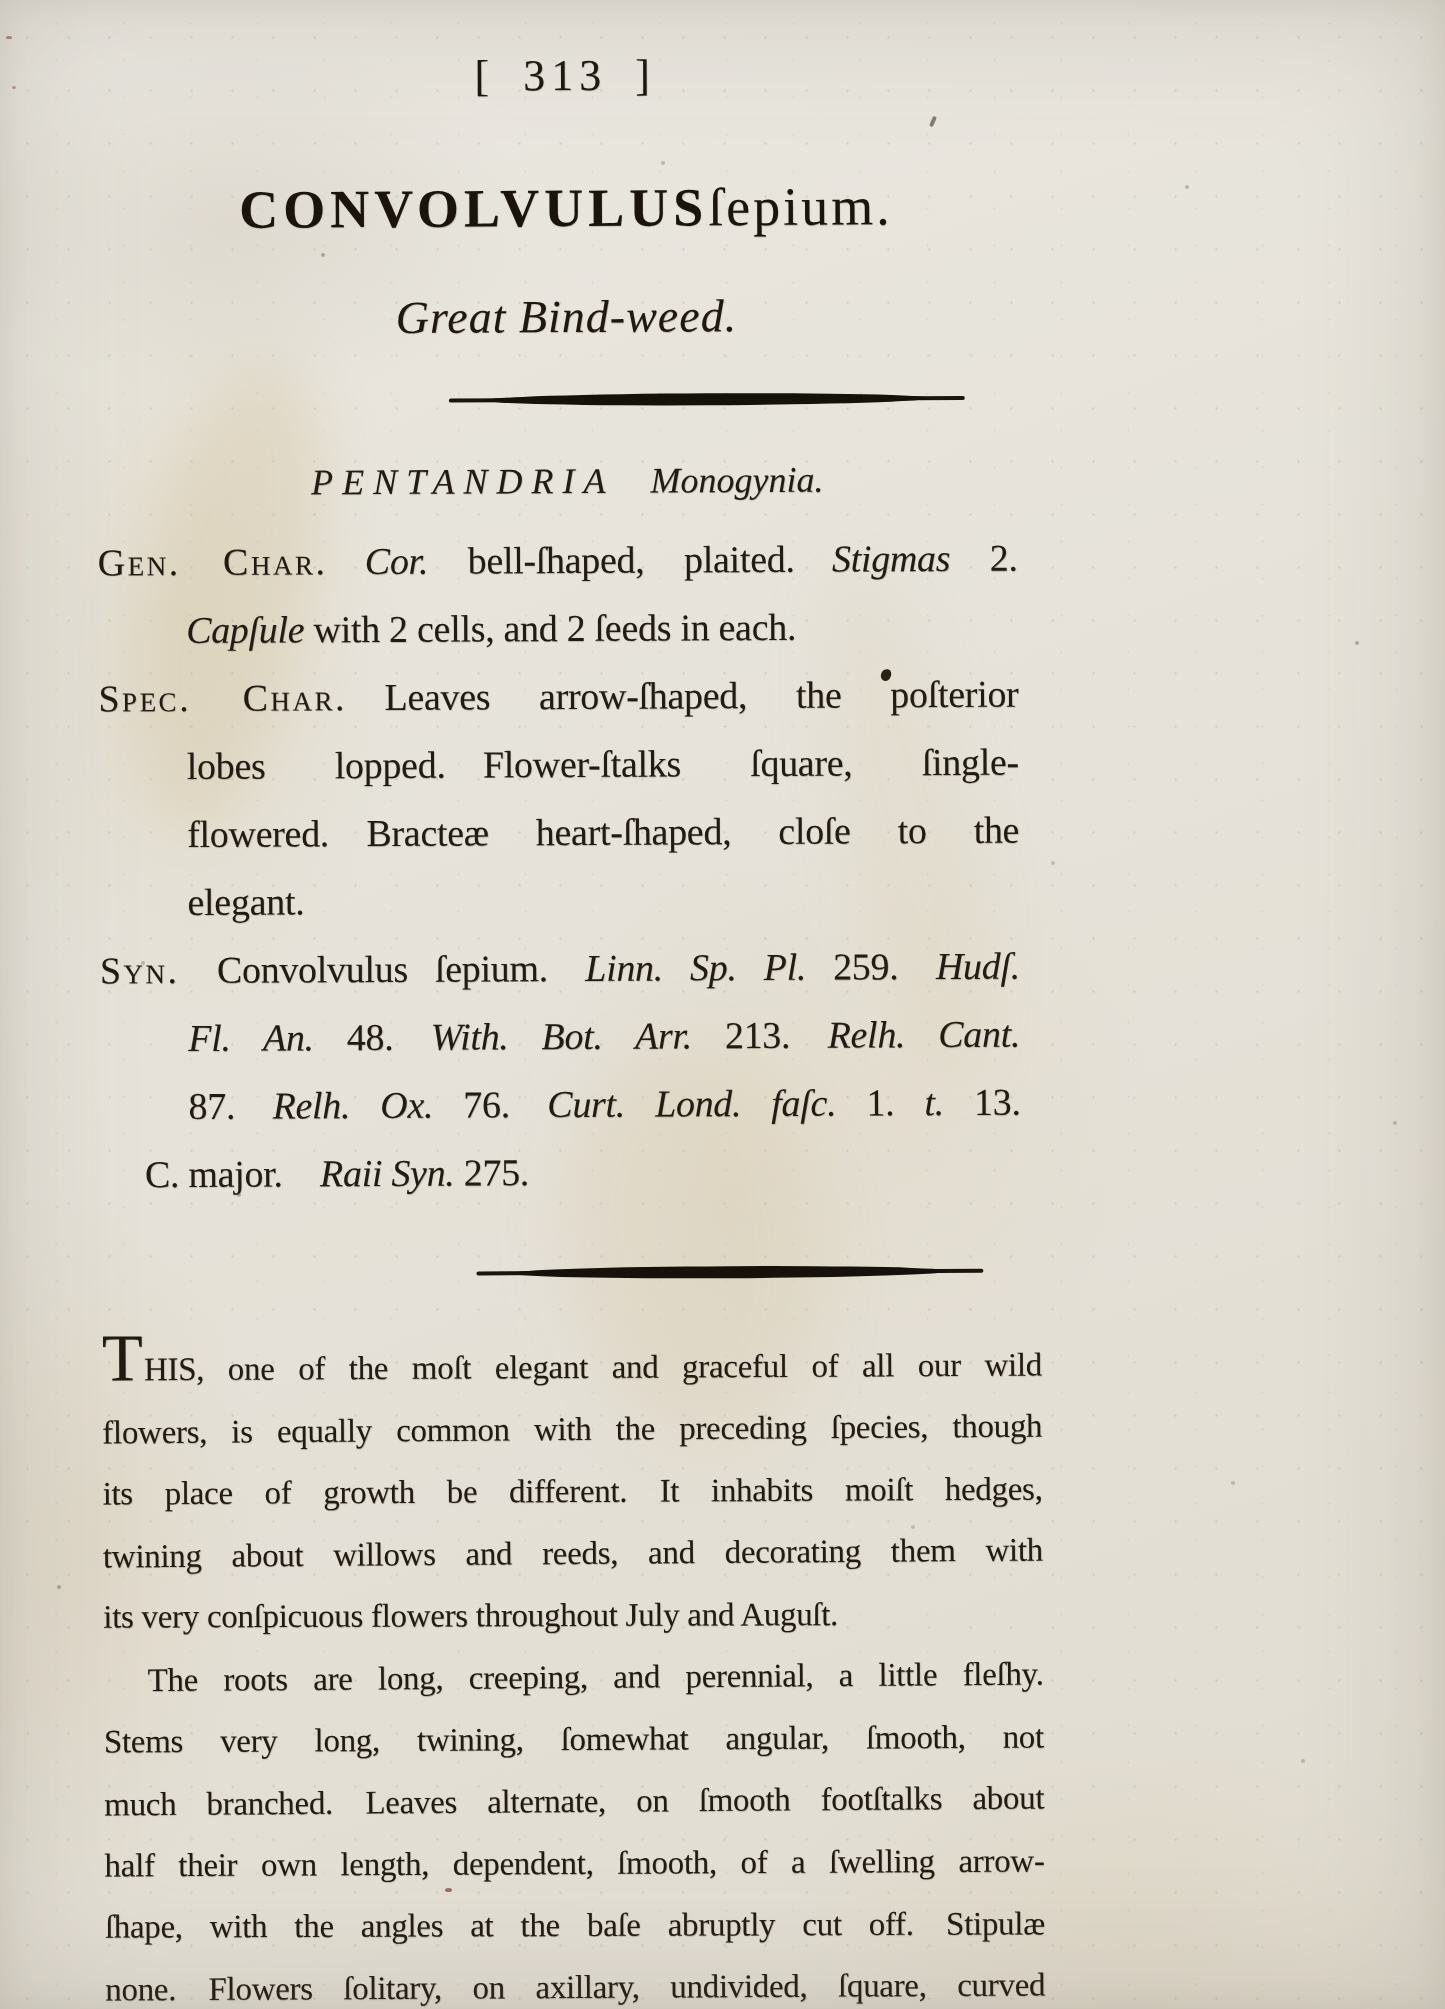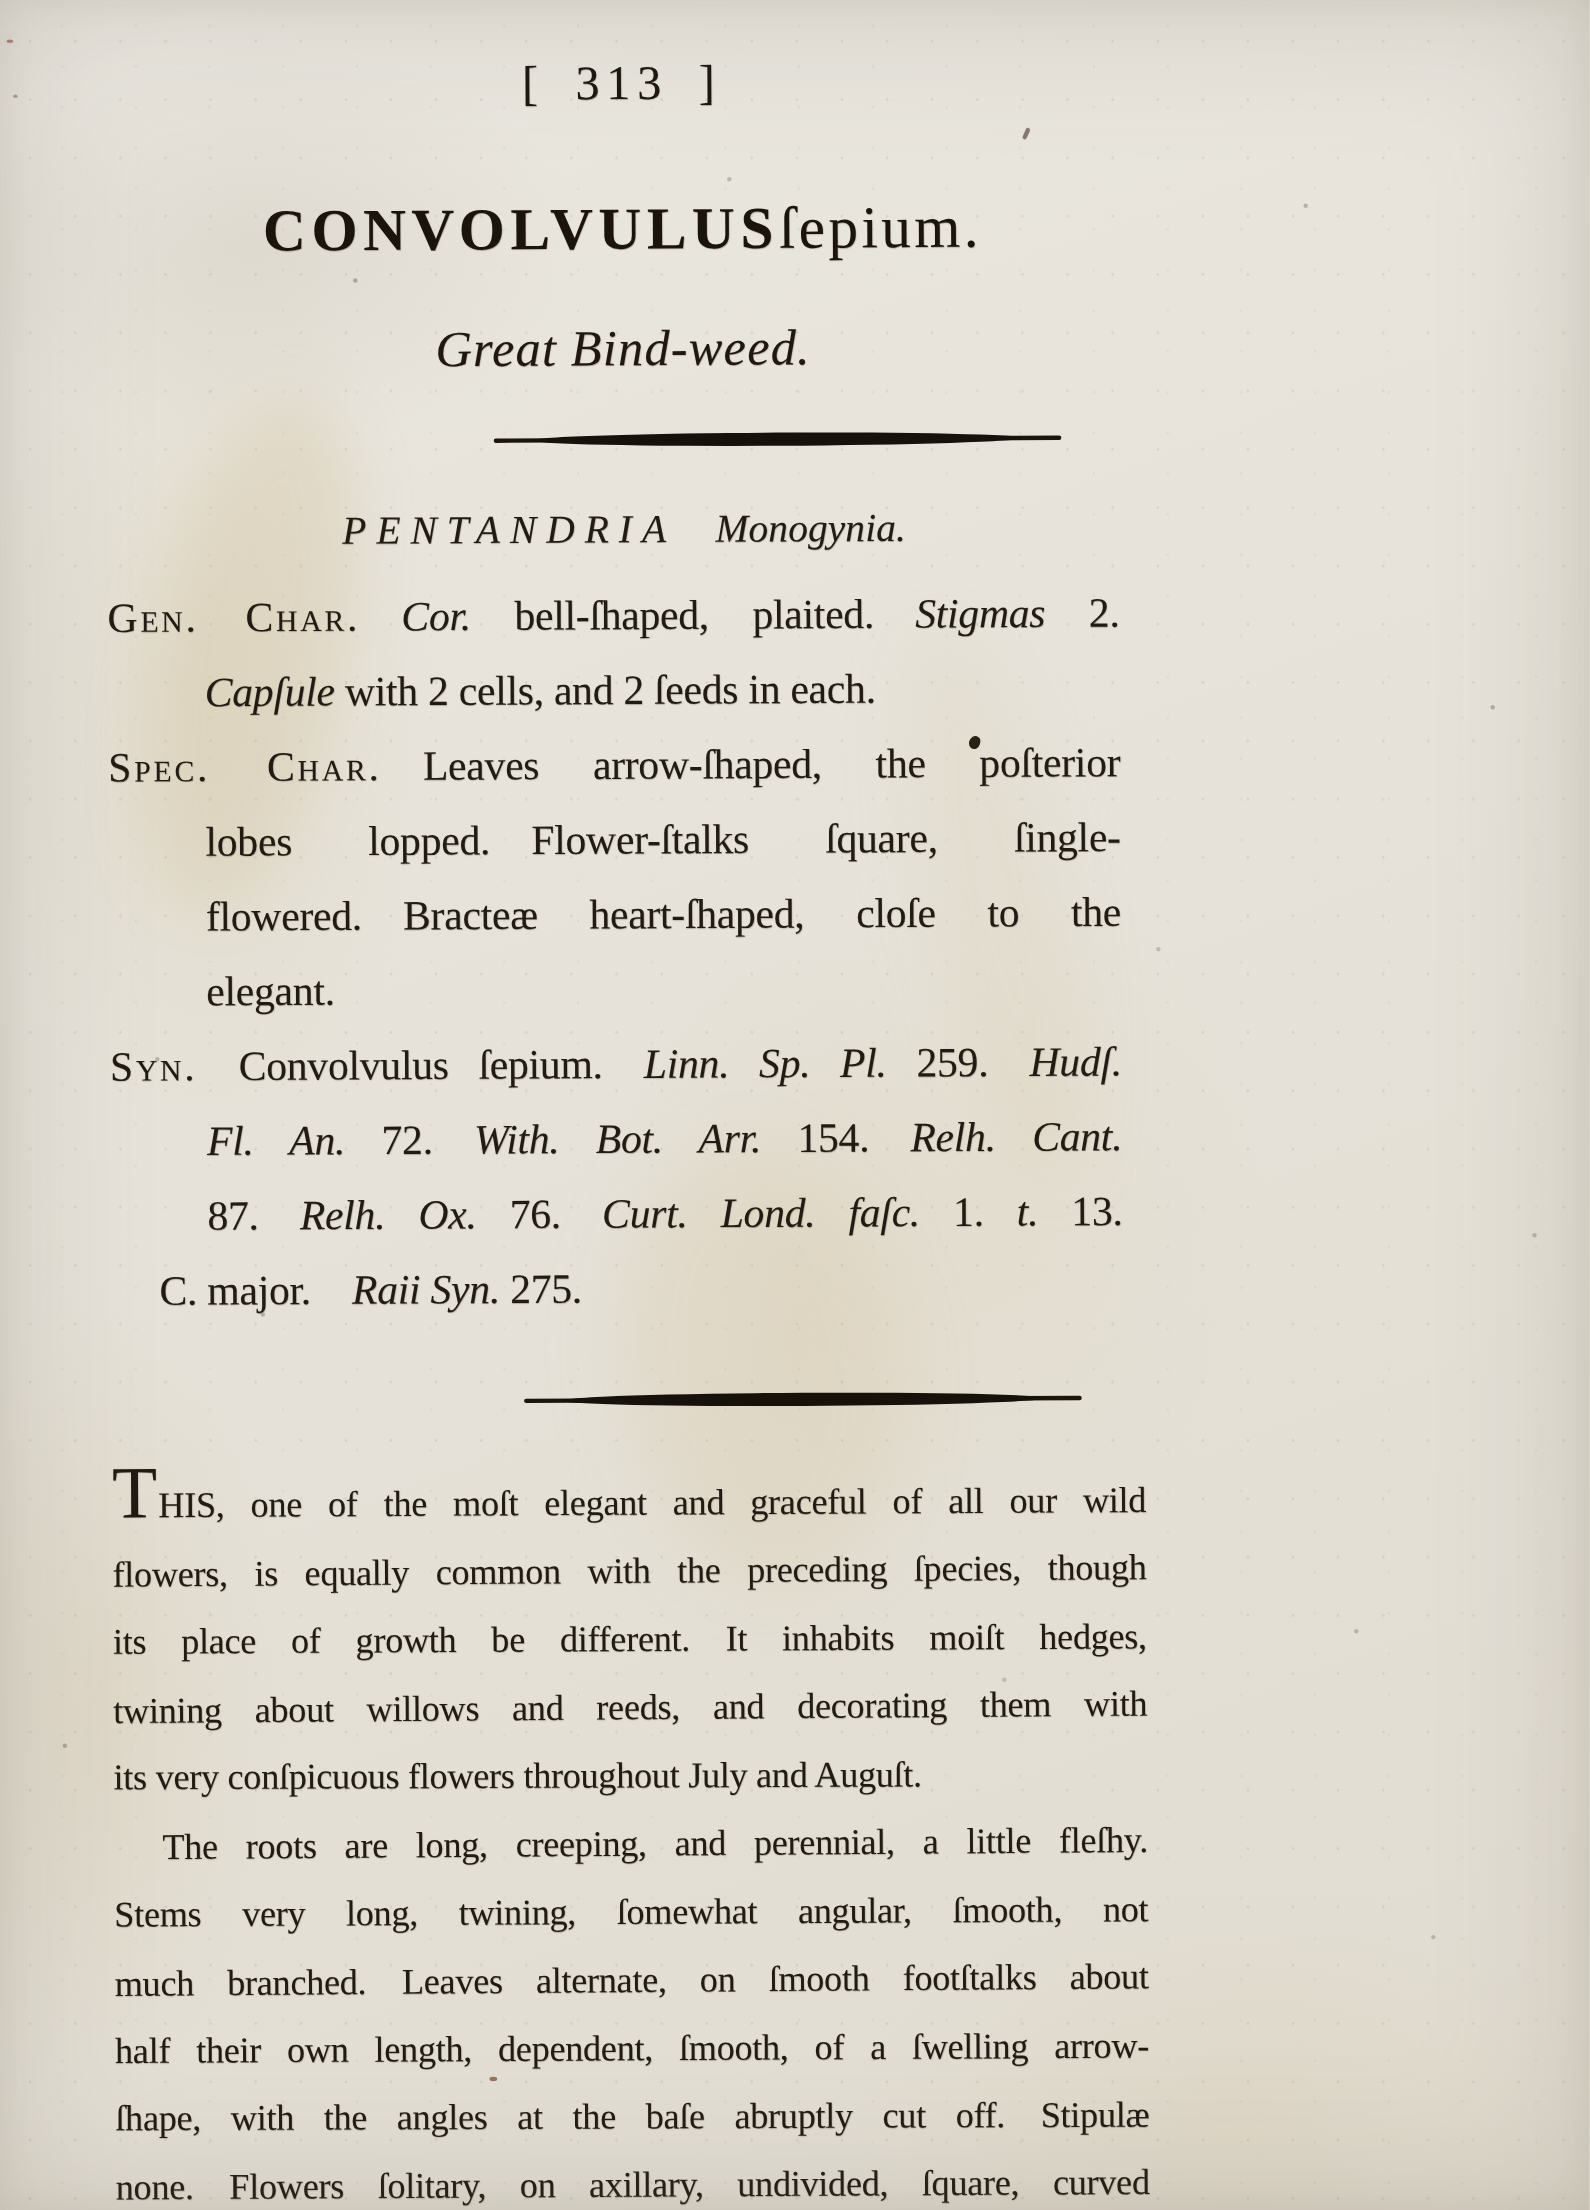--- a/index.html
+++ b/index.html
@@ -149,21 +149,21 @@
     <div class="taxonomy centered"><span class="seg-cls">PENTANDRIA</span><span class="seg-r">  </span><span class="seg-i">Monogynia.</span></div>
 
     <div class="charblock">
       <div class="ln just"><span class="seg-sc">Gen. Char.</span><span class="seg-r">  </span><span class="seg-i">Cor.</span><span class="seg-r"> bell-ſhaped, plaited.  </span><span class="seg-i">Stigmas</span><span class="seg-r"> 2.</span></div>
       <div class="ln ind"><span class="seg-i">Capſule</span><span class="seg-r"> with 2 cells, and 2 ſeeds in each.</span></div>
       <div class="ln just"><span class="seg-sc">Spec. Char.</span><span class="seg-r">  </span><span class="seg-r">Leaves arrow-ſhaped, the poſterior</span></div>
       <div class="ln ind just"><span class="seg-r">lobes lopped.  Flower-ſtalks ſquare, ſingle-</span></div>
       <div class="ln ind just"><span class="seg-r">flowered.  Bracteæ heart-ſhaped, cloſe to the</span></div>
       <div class="ln ind"><span class="seg-r">elegant.</span></div>
       <div class="ln just"><span class="seg-sc">Syn.</span><span class="seg-r">  </span><span class="seg-r">Convolvulus ſepium.  </span><span class="seg-i">Linn. Sp. Pl.</span><span class="seg-r"> 259.  </span><span class="seg-i">Hudſ.</span></div>
-      <div class="ln ind just"><span class="seg-i">Fl. An.</span><span class="seg-r"> 72.  </span><span class="seg-i">With. Bot. Arr.</span><span class="seg-r"> 154.  </span><span class="seg-i">Relh. Cant.</span></div>
+      <div class="ln ind just"><span class="seg-i">Fl. An.</span><span class="seg-r"> 48.  </span><span class="seg-i">With. Bot. Arr.</span><span class="seg-r"> 213.  </span><span class="seg-i">Relh. Cant.</span></div>
       <div class="ln ind just"><span class="seg-r">87.  </span><span class="seg-i">Relh. Ox.</span><span class="seg-r"> 76.  </span><span class="seg-i">Curt. Lond. faſc.</span><span class="seg-r"> 1. </span><span class="seg-i">t.</span><span class="seg-r"> 13.</span></div>
       <div class="ln ind2"><span class="seg-r">C. major.  </span><span class="seg-i">Raii Syn.</span><span class="seg-r"> 275.</span></div>
     </div>
 
     <div class="rule rule-2">
       <div class="hairline"></div>
       <div class="swell"></div>
     </div>
 
     <div class="body-block">

